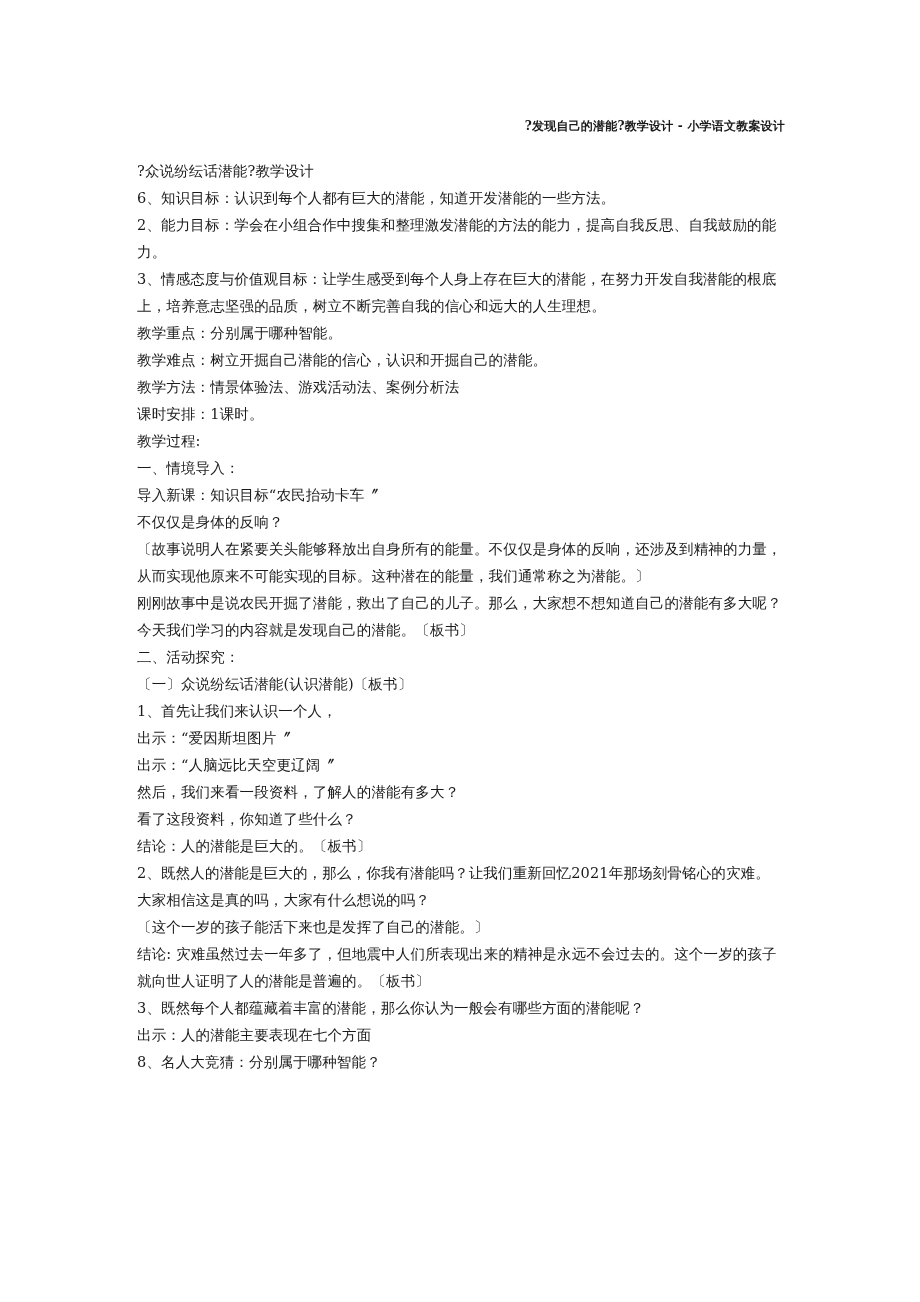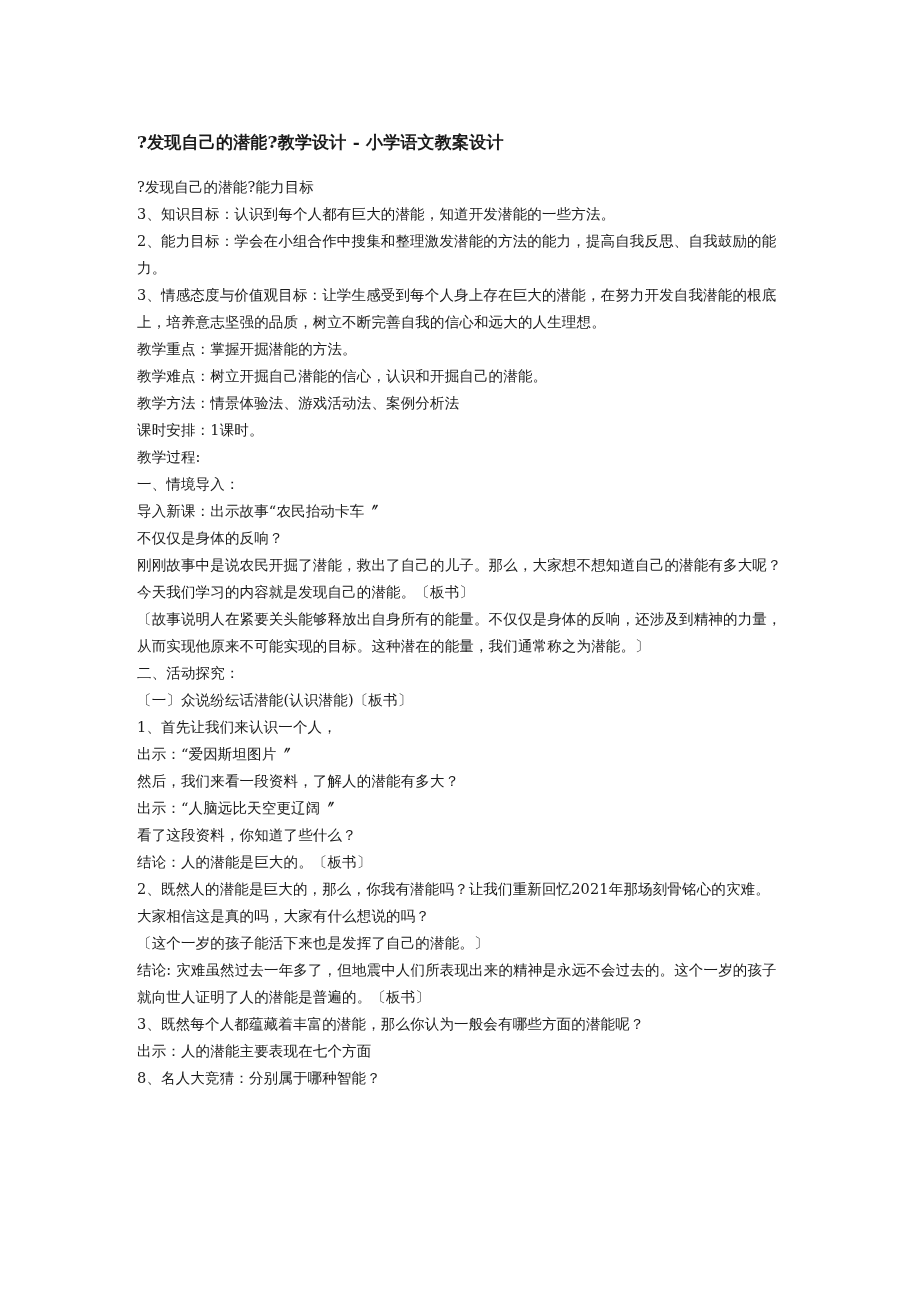--- a/index.html
+++ b/index.html
@@ -15,61 +15,61 @@
       font-family: "DejaVu Serif", "Liberation Serif", serif;
       color: #1a1a1a;
     }
     .page {
       position: absolute;
       left: 137px;
       top: 116px;
       width: 648px;
     }
     .doc-title {
-      text-align: left;
-      font-size: 17px;
+      text-align: right;
+      font-size: 12px;
       line-height: 20px;
-      margin: 16px 0 22px 0;
+      margin: 0 0 22px 0;
       letter-spacing: 0.2px;
     }
     .line {
       font-size: 14.5px;
       line-height: 27px;
       margin: 0;
       white-space: normal;
       word-break: break-all;
       letter-spacing: 0.15px;
     }
   </style>
 </head>
 <body>
 
 <div class="page">
   <h1 class="doc-title">?发现自己的潜能?教学设计 - 小学语文教案设计</h1>
   <div>
-    <p class="line">?发现自己的潜能?能力目标</p>
-    <p class="line">3、知识目标：认识到每个人都有巨大的潜能，知道开发潜能的一些方法。</p>
+    <p class="line">?众说纷纭话潜能?教学设计</p>
+    <p class="line">6、知识目标：认识到每个人都有巨大的潜能，知道开发潜能的一些方法。</p>
     <p class="line">2、能力目标：学会在小组合作中搜集和整理激发潜能的方法的能力，提高自我反思、自我鼓励的能力。</p>
     <p class="line">3、情感态度与价值观目标：让学生感受到每个人身上存在巨大的潜能，在努力开发自我潜能的根底上，培养意志坚强的品质，树立不断完善自我的信心和远大的人生理想。</p>
-    <p class="line">教学重点：掌握开掘潜能的方法。</p>
+    <p class="line">教学重点：分别属于哪种智能。</p>
     <p class="line">教学难点：树立开掘自己潜能的信心，认识和开掘自己的潜能。</p>
     <p class="line">教学方法：情景体验法、游戏活动法、案例分析法</p>
     <p class="line">课时安排：1课时。</p>
     <p class="line">教学过程:</p>
     <p class="line">一、情境导入：</p>
-    <p class="line">导入新课：出示故事“农民抬动卡车〞</p>
+    <p class="line">导入新课：知识目标“农民抬动卡车〞</p>
     <p class="line">不仅仅是身体的反响？</p>
+    <p class="line">〔故事说明人在紧要关头能够释放出自身所有的能量。不仅仅是身体的反响，还涉及到精神的力量，从而实现他原来不可能实现的目标。这种潜在的能量，我们通常称之为潜能。〕</p>
     <p class="line">刚刚故事中是说农民开掘了潜能，救出了自己的儿子。那么，大家想不想知道自己的潜能有多大呢？今天我们学习的内容就是发现自己的潜能。〔板书〕</p>
-    <p class="line">〔故事说明人在紧要关头能够释放出自身所有的能量。不仅仅是身体的反响，还涉及到精神的力量，从而实现他原来不可能实现的目标。这种潜在的能量，我们通常称之为潜能。〕</p>
     <p class="line">二、活动探究：</p>
     <p class="line">〔一〕众说纷纭话潜能(认识潜能)〔板书〕</p>
     <p class="line">1、首先让我们来认识一个人，</p>
     <p class="line">出示：“爱因斯坦图片〞</p>
+    <p class="line">出示：“人脑远比天空更辽阔〞</p>
     <p class="line">然后，我们来看一段资料，了解人的潜能有多大？</p>
-    <p class="line">出示：“人脑远比天空更辽阔〞</p>
     <p class="line">看了这段资料，你知道了些什么？</p>
     <p class="line">结论：人的潜能是巨大的。〔板书〕</p>
     <p class="line">2、既然人的潜能是巨大的，那么，你我有潜能吗？让我们重新回忆2021年那场刻骨铭心的灾难。</p>
     <p class="line">大家相信这是真的吗，大家有什么想说的吗？</p>
     <p class="line">〔这个一岁的孩子能活下来也是发挥了自己的潜能。〕</p>
     <p class="line">结论: 灾难虽然过去一年多了，但地震中人们所表现出来的精神是永远不会过去的。这个一岁的孩子就向世人证明了人的潜能是普遍的。〔板书〕</p>
     <p class="line">3、既然每个人都蕴藏着丰富的潜能，那么你认为一般会有哪些方面的潜能呢？</p>
     <p class="line">出示：人的潜能主要表现在七个方面</p>
     <p class="line">8、名人大竞猜：分别属于哪种智能？</p>
   </div>

